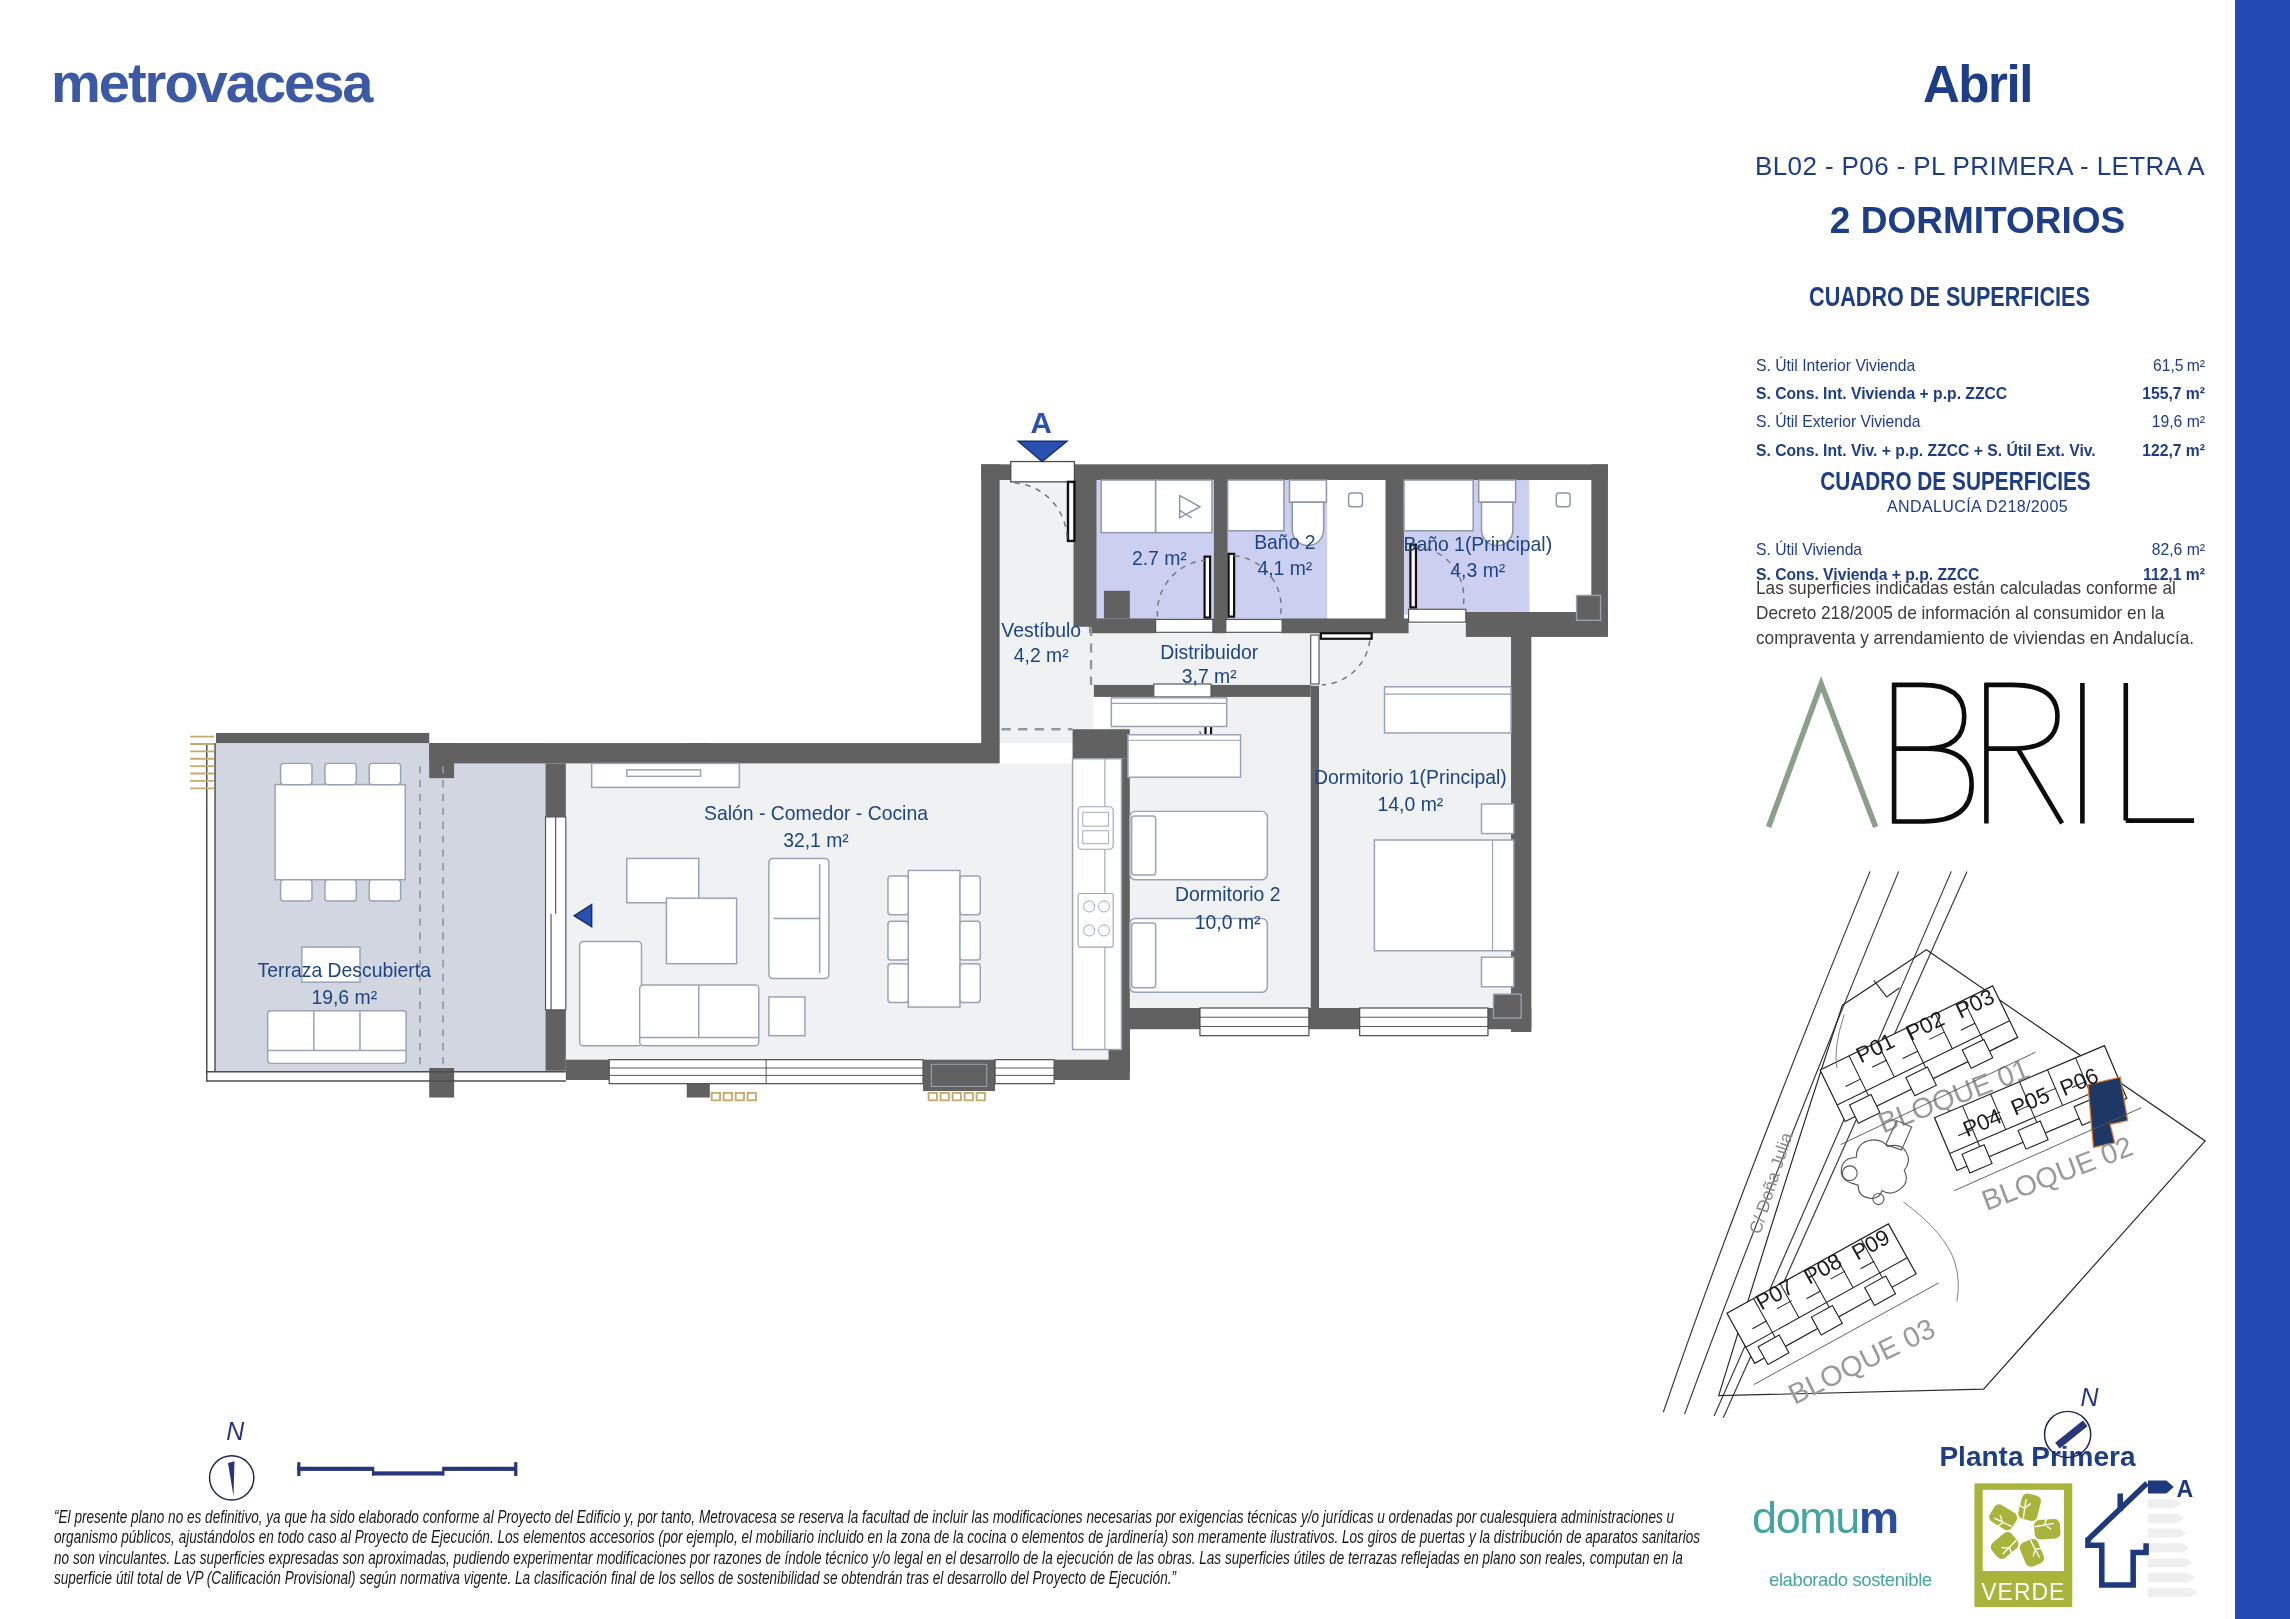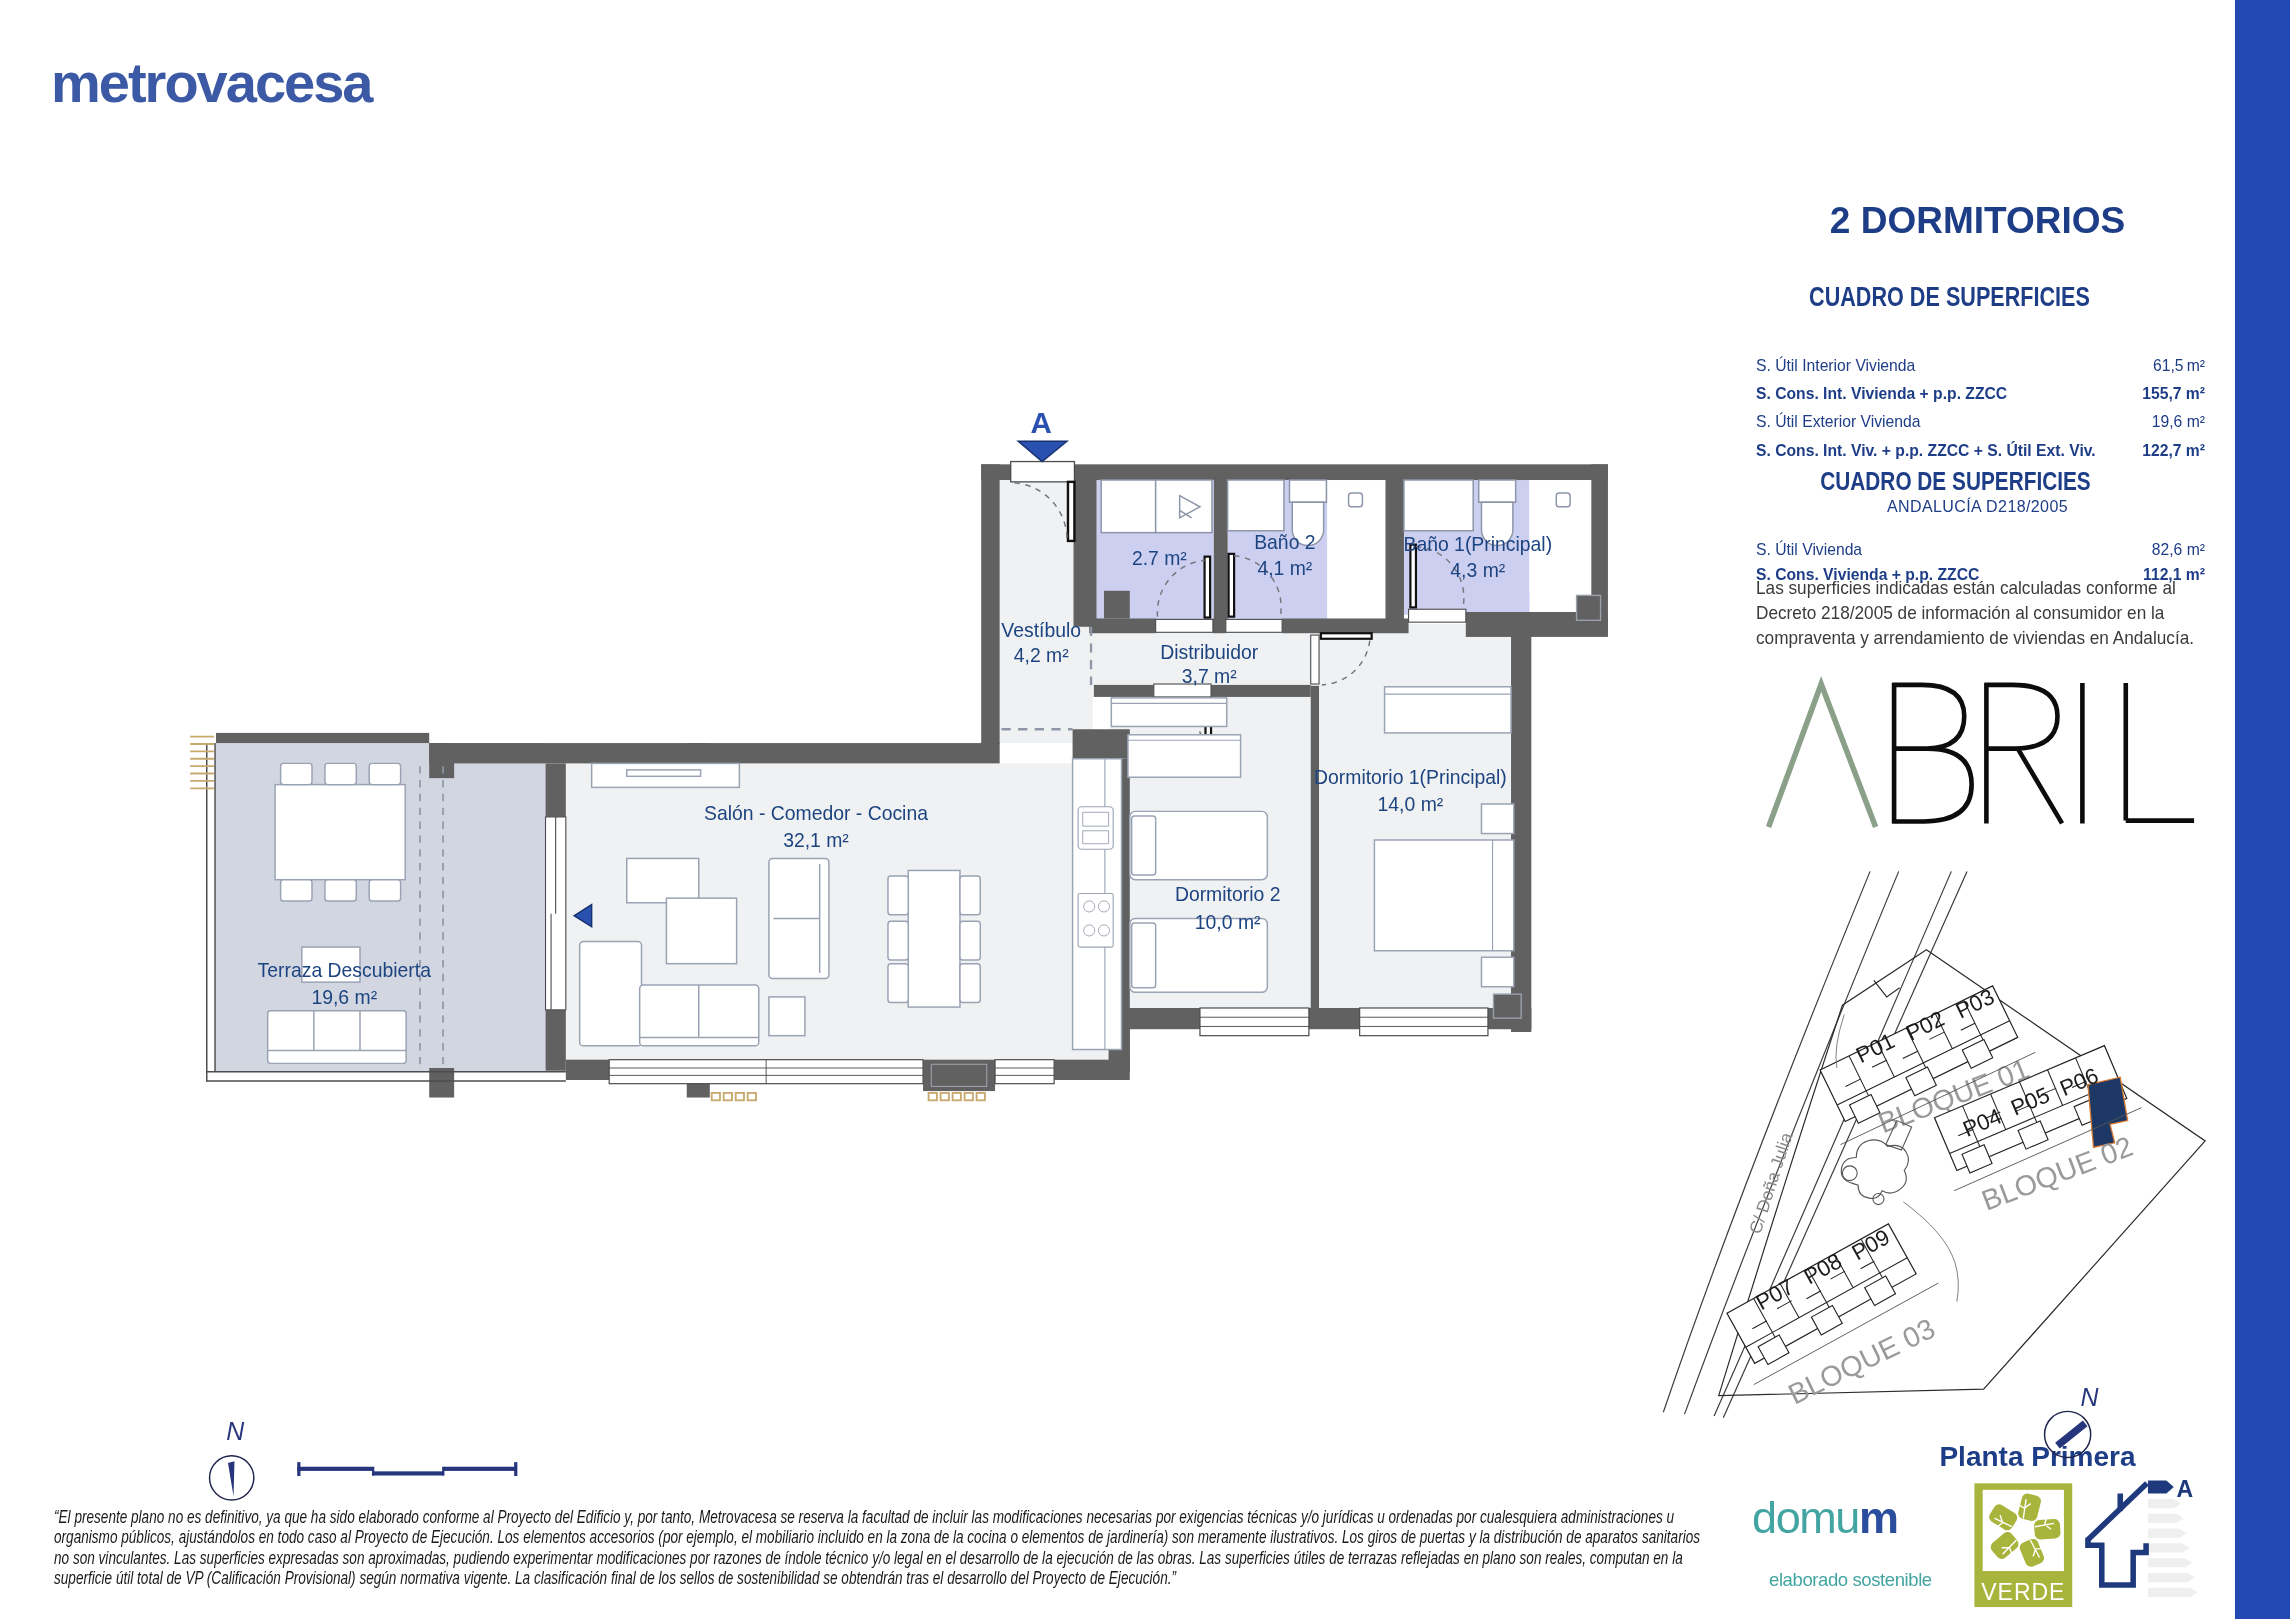--- a/index.html
+++ b/index.html
@@ -12,21 +12,23 @@
   .row{position:absolute;left:1756px;width:449px;color:#1e3d87;font-size:15.7px;white-space:nowrap;margin-top:12px;}
   .row .val{position:absolute;right:0;}
   .b{font-weight:bold;}
 </style>
 </head>
 <body>
 <div id="page">
 
   <div class="abs" style="left:51px;top:29.5px;font-size:56px;font-weight:bold;color:#3c59a5;letter-spacing:-2px;margin-top:20px;">metrovacesa</div>
 
-
+  <div class="abs ctr navy" style="left:1793px;top:55px;width:369px;font-size:51px;font-weight:bold;letter-spacing:-1.4px;">Abril</div>
+
+  <div class="abs ctr navy" style="left:1717px;top:151px;width:526px;font-size:26px;letter-spacing:0.4px;">BL02 - P06 - PL PRIMERA - LETRA A</div>
 
   <div class="abs ctr navy" style="left:1793px;top:200px;width:369px;font-size:37px;font-weight:bold;">2 DORMITORIOS</div>
 
   <div class="abs ctr navy" style="left:1719px;top:282px;width:461px;font-size:27px;font-weight:bold;transform:scaleX(0.8);">CUADRO DE SUPERFICIES</div>
 
   <div class="row" style="top:345px;">S. Útil Interior Vivienda<span class="val">61,5 m²</span></div>
 
   <div class="row b" style="top:373px;">S. Cons. Int. Vivienda + p.p. ZZCC<span class="val">155,7 m²</span></div>
 
   <div class="row" style="top:401px;">S. Útil Exterior Vivienda<span class="val">19,6 m²</span></div>

